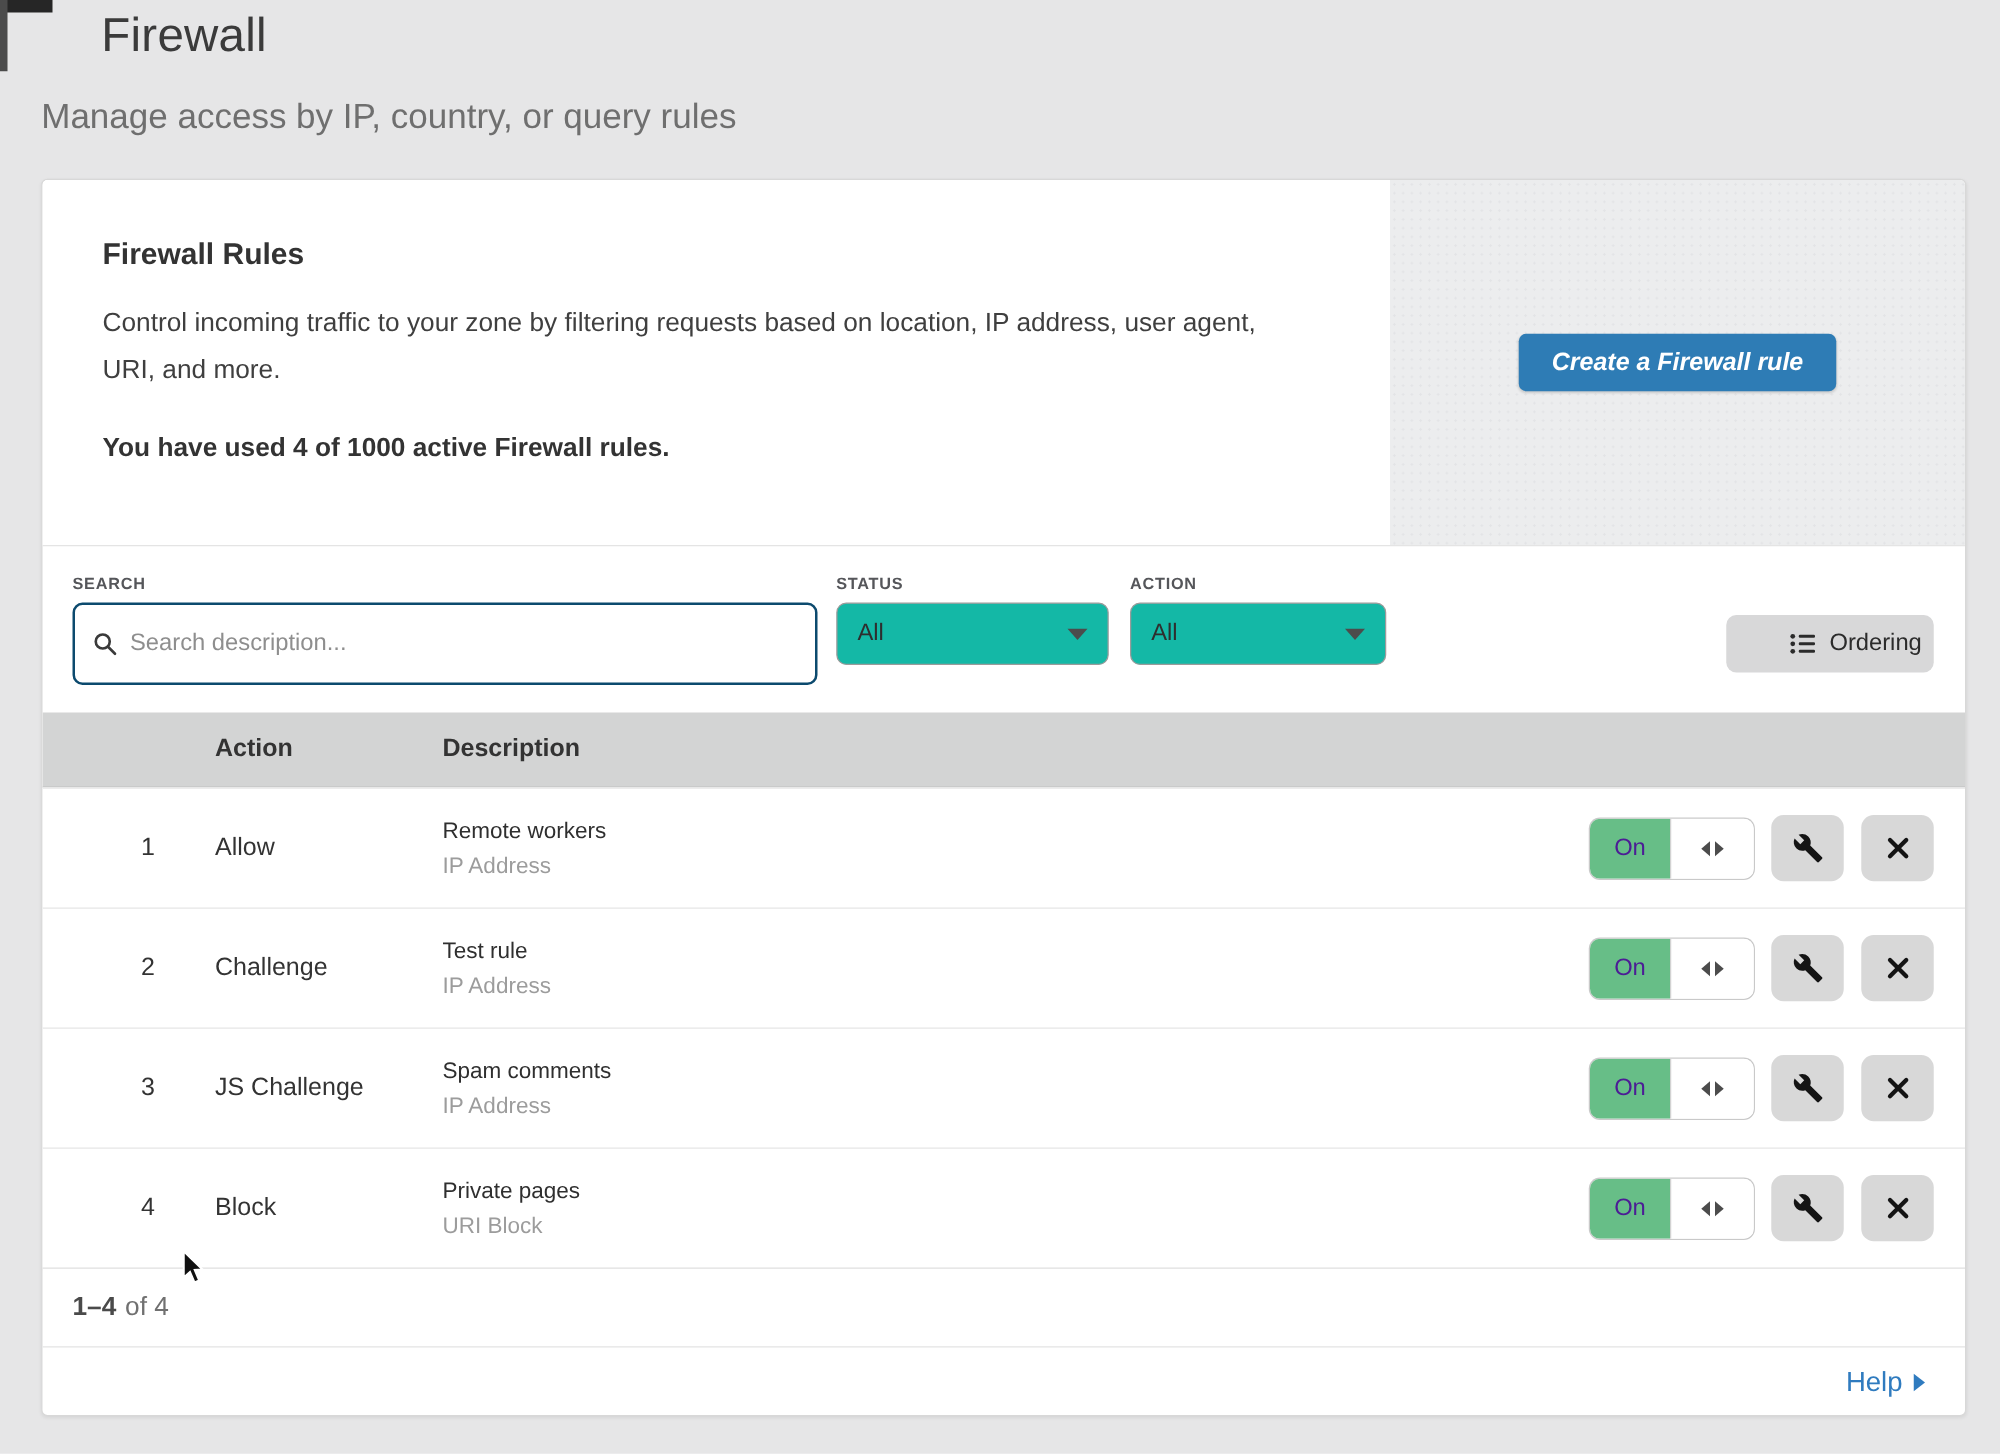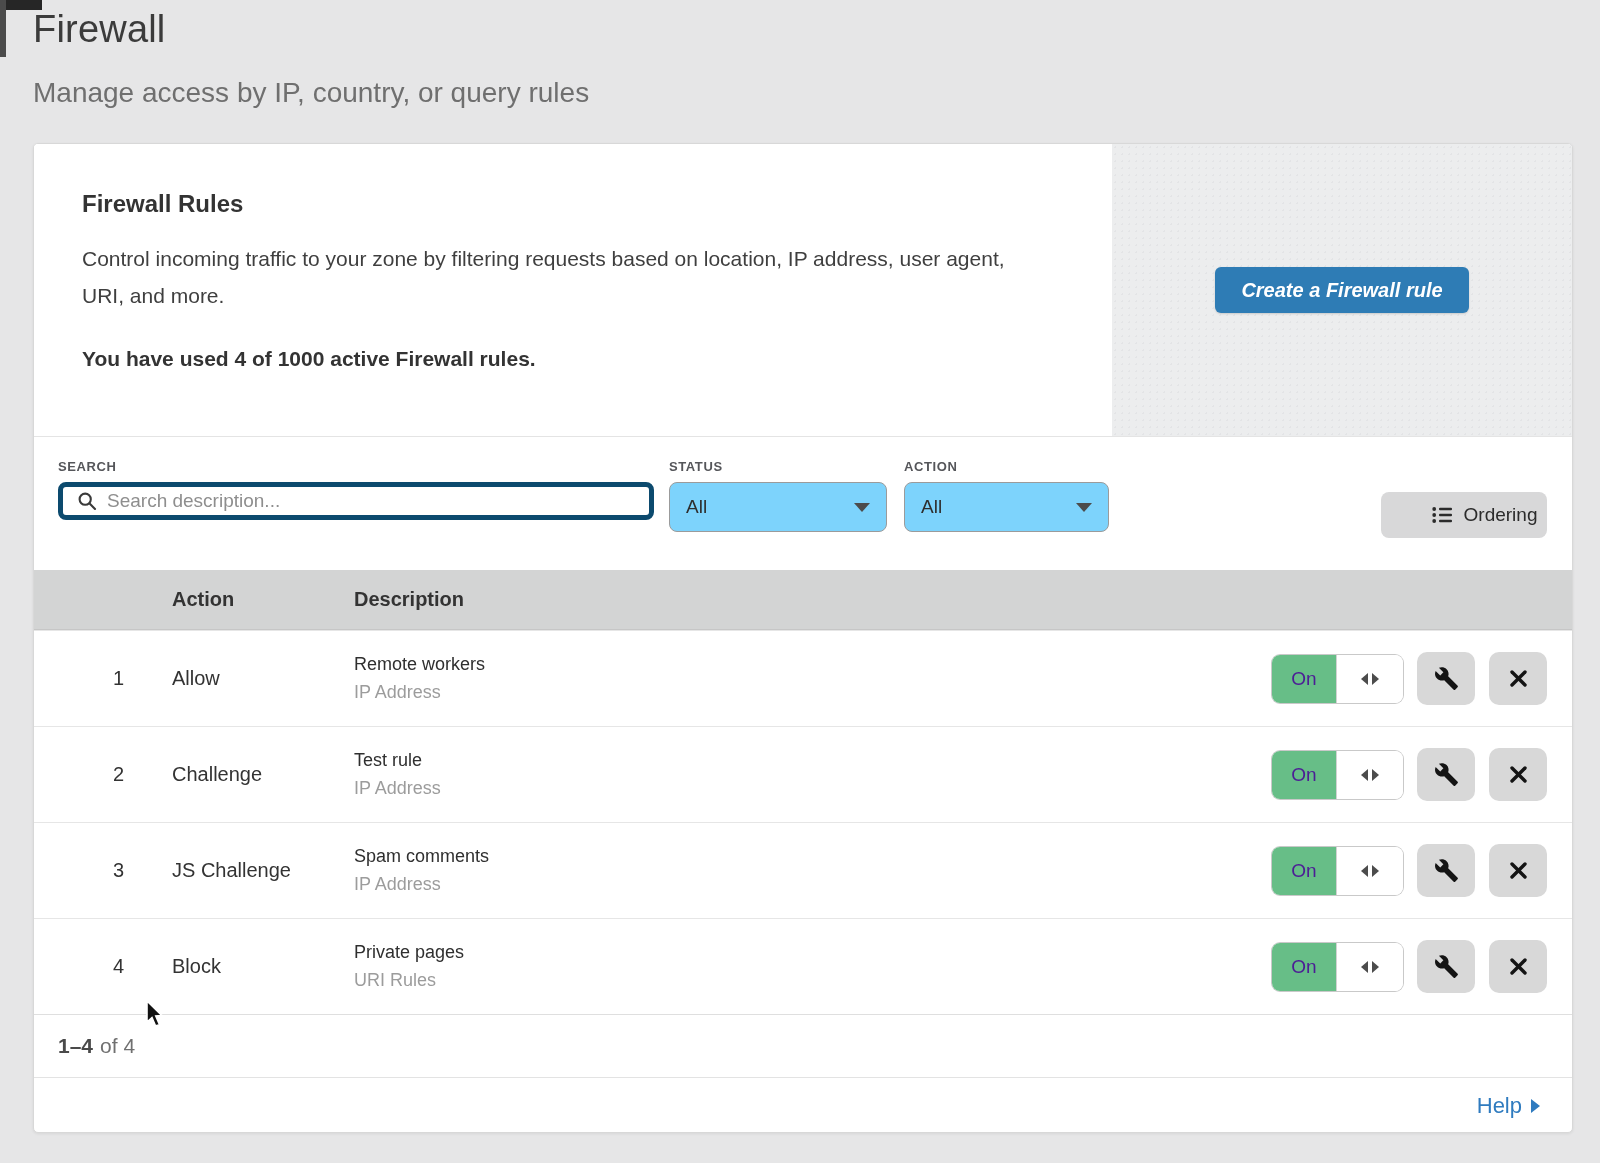--- a/index.html
+++ b/index.html
@@ -10,21 +10,21 @@
     position:relative;
     overflow:hidden;
     color:#333;
   }
   
   .edge-top  { position:absolute; left:0; top:0; width:42px; height:10px; background:#262626; }
   .edge-left { position:absolute; left:0; top:0; width:6px;  height:57px; background:#4b4b4b; }
 
   
   .page-header { position:absolute; left:33px; top:8px; }
-  .page-title { font-size:38px; font-weight:400; color:#3b3b3b; letter-spacing:.2px; }
+  .page-title { font-size:38px; font-weight:400; color:#3b3b3b; letter-spacing:.2px;margin-left:48px; }
   .page-subtitle { margin-top:26px; font-size:28px; font-weight:400; color:#6f6f6f; }
 
   
   .card {
     position:absolute; left:33px; top:143px; width:1540px; height:990px;
     background:#fff; border:1px solid #d8d8d8; border-radius:5px;
     box-shadow:0 1px 3px rgba(0,0,0,.07);
     overflow:hidden;
   }
 
@@ -53,32 +53,32 @@
   .filter-label {
     font-size:13px; font-weight:700; letter-spacing:.6px; color:#55565a;
     display:block; margin-bottom:8px; text-transform:uppercase;
   }
   .filter-group { position:absolute; top:22px; }
   .fg-search { left:24px; width:596px; }
   .fg-status { left:635px; width:218px; }
   .fg-action { left:870px; width:205px; }
   .search-box {
     display:flex; align-items:center; gap:10px;
-    width:100%; height:38px; border:5px solid #0c4a6e; border-radius:8px;
+    width:100%; height:66px; border:2px solid #0c4a6e; border-radius:8px;
     background:#fff; padding:0 14px;
   }
   .search-box input {
     border:none; outline:none; flex:1; font-size:19px; color:#333;
     font-family:"Liberation Sans", sans-serif; background:transparent;
   }
   .search-box input::placeholder { color:#8e8e8e; }
   .select-box {
     display:flex; align-items:center; justify-content:space-between;
     width:100%; height:50px; border:1px solid #9b9b9b; border-radius:8px;
-    background:#7dd3fc; padding:0 16px; font-size:19px; color:#2e2e2e; cursor:pointer;gap:13px;
+    background:#14b8a6; padding:0 16px; font-size:19px; color:#2e2e2e; cursor:pointer;gap:13px;
   }
   .tri-down {
     width:0; height:0; border-left:8px solid transparent; border-right:8px solid transparent;
     border-top:9px solid #4c4c4c;
   }
   .ordering-btn {
     position:absolute; right:25px; top:55px; width:166px; height:46px;
     background:#d8d8d9; border:none; border-radius:8px;
     display:flex; align-items:center; justify-content:center; gap:11px;
     font-size:19px; color:#2b2b2b; font-family:"Liberation Sans", sans-serif; cursor:pointer;padding-left:41px;
@@ -294,21 +294,21 @@
         </svg>
       </button>
     </div>
   </div>
 
   <div class="row">
     <div class="cell-num">4</div>
     <div class="cell-action">Block</div>
     <div class="cell-desc">
       <div class="desc-title">Private pages</div>
-      <div class="desc-sub">URI Rules</div>
+      <div class="desc-sub">URI Block</div>
     </div>
     <div class="cell-controls">
       <div class="toggle">
         <div class="toggle-on">On</div>
         <div class="toggle-handle">
           <span class="arr-l"></span>
           <span class="arr-r"></span>
         </div>
       </div>
       <button class="icon-btn">

